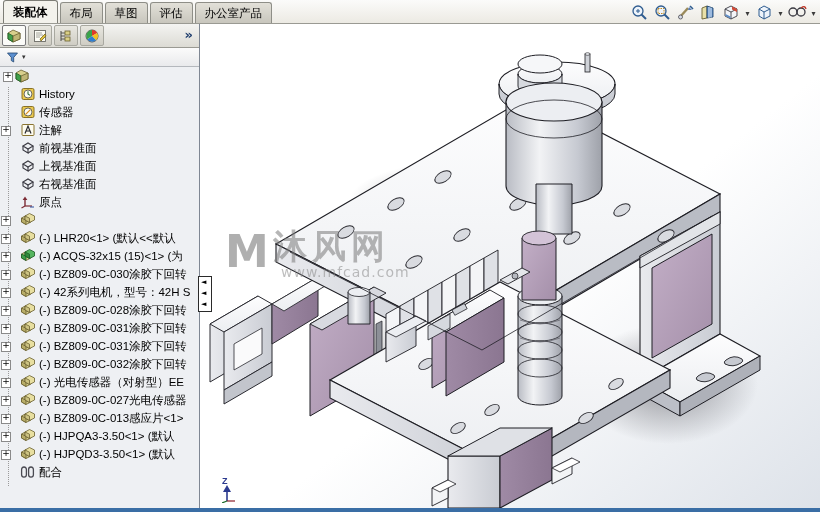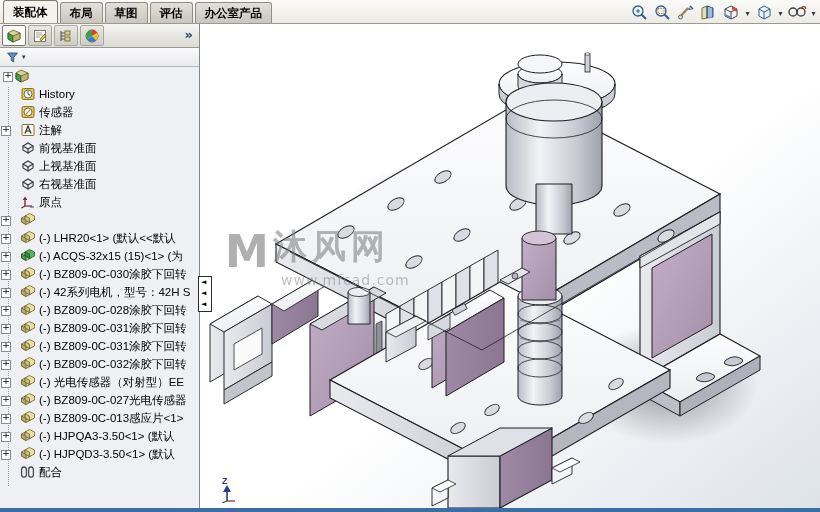--- a/index.html
+++ b/index.html
@@ -23,21 +23,21 @@
     height: 21px; line-height: 20px;
     padding: 0 9px;
     margin-right: 2px;
     font-size: 11.5px;
     color: #000;
     background: linear-gradient(#e2e0d8,#c8c6bd);
     border: 1px solid #8e8e87;
     border-bottom: none;
     border-radius: 3px 3px 0 0;
     white-space: nowrap;
-    font-weight: bold;
+    font-weight: normal;
   }
   .cmdtab.active {
     background: #f3f2ec;
     height: 23px; line-height: 22px;
     font-weight: bold;
     border-color: #7d7d76;
   }
 
   
   .viewtools {
@@ -176,21 +176,21 @@
     pointer-events: none;
     opacity: .55;
   }
   .wm-text {
     position: absolute; left: 48px; top: 4px;
     font-size: 34px; font-weight: bold; color: #7b7b7b;
     letter-spacing: 5px;
     font-family: "DejaVu Sans", sans-serif;
   }
   .wm-url {
-    position: absolute; left: 56px; top: 52px;
+    position: absolute; left: 56px; top: 44px;
     font-size: 14px; color: #8a8a8a; letter-spacing: 1px;
     font-family: "DejaVu Sans", sans-serif;
   }
   .wm-logo {
     position: absolute; left: 0px; top: 6px;
     font-size: 44px; font-weight: bold; color: #6f6f6f;
     font-family: "DejaVu Sans", sans-serif;
   }
 </style>
 </head>

